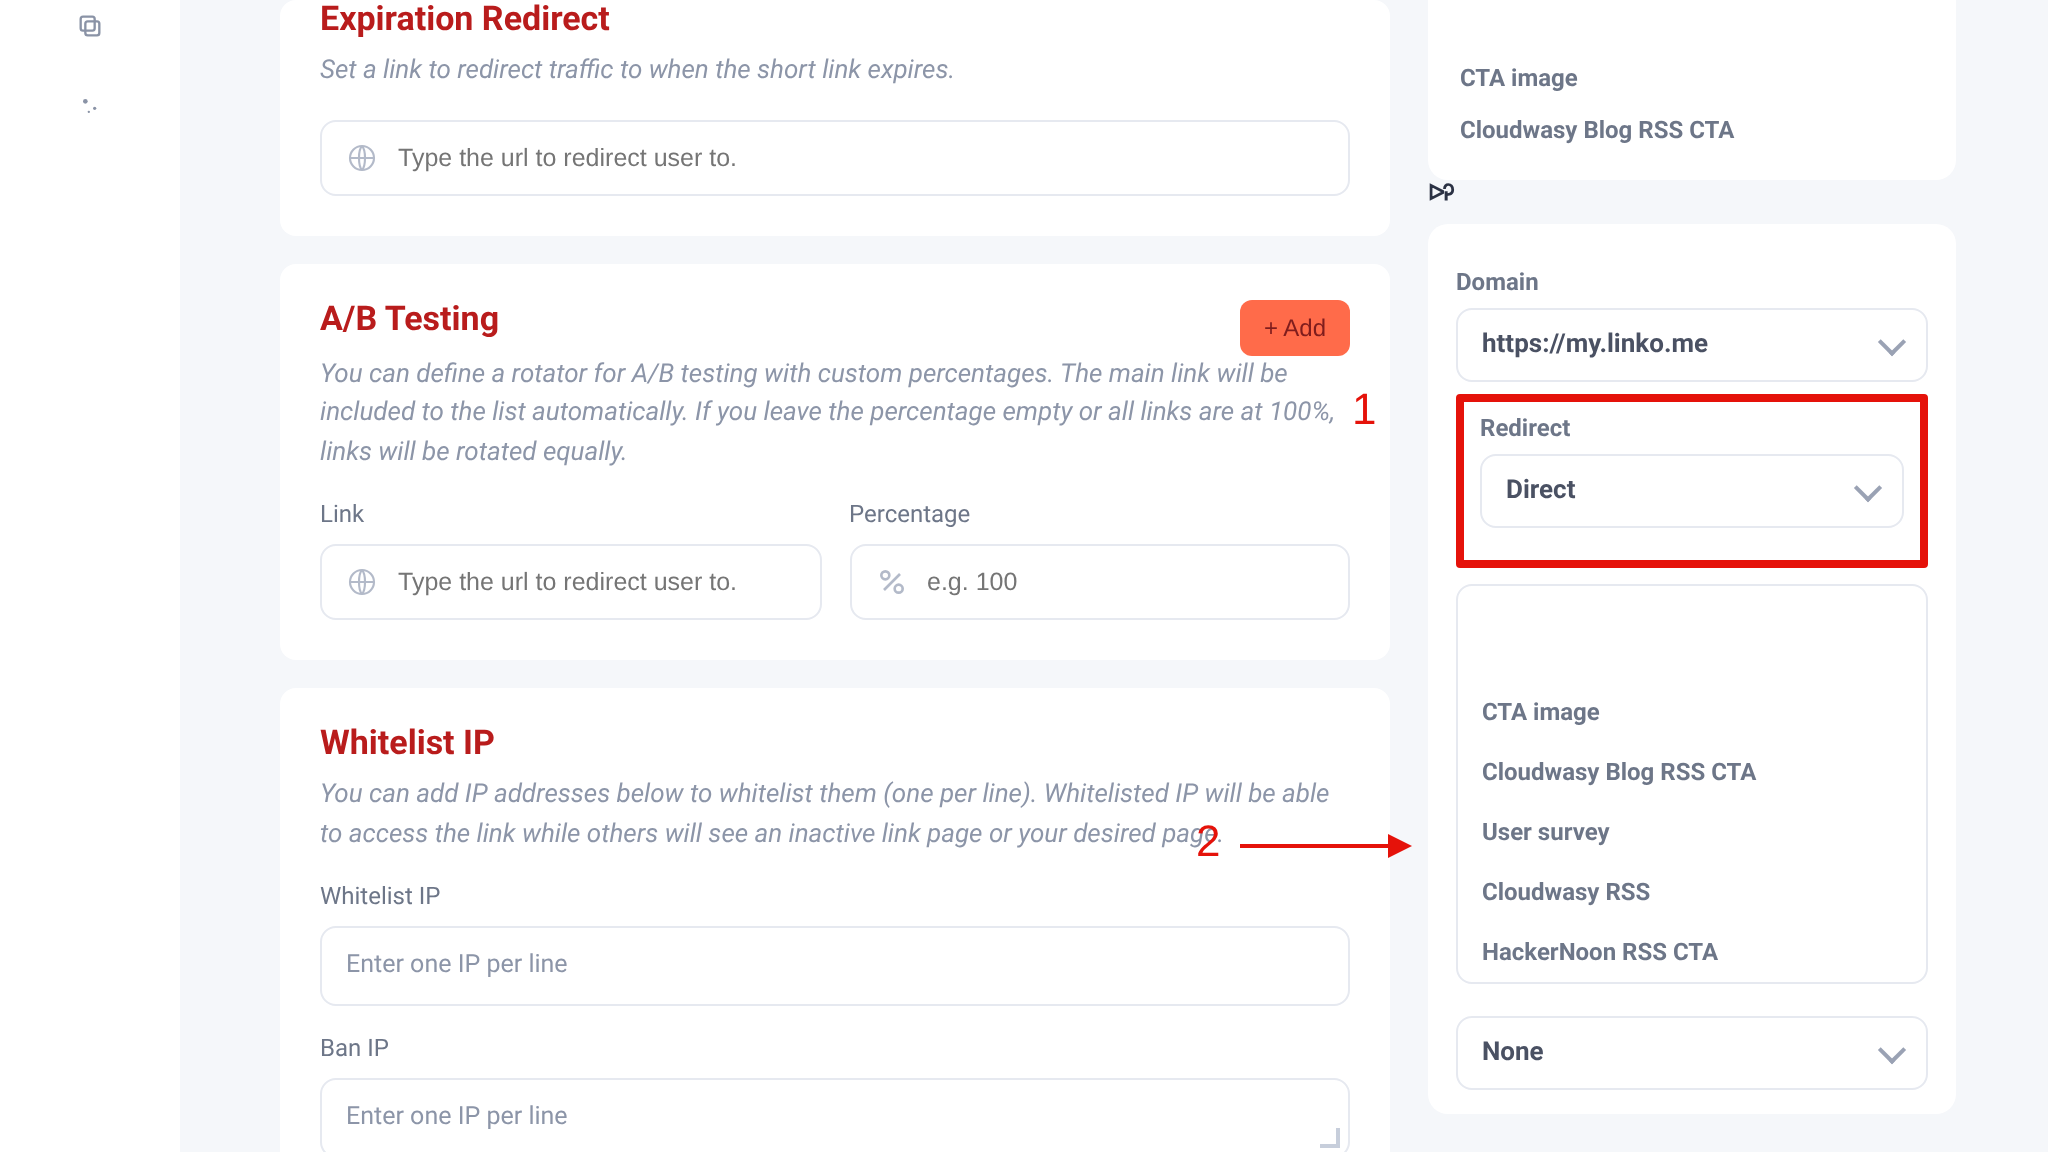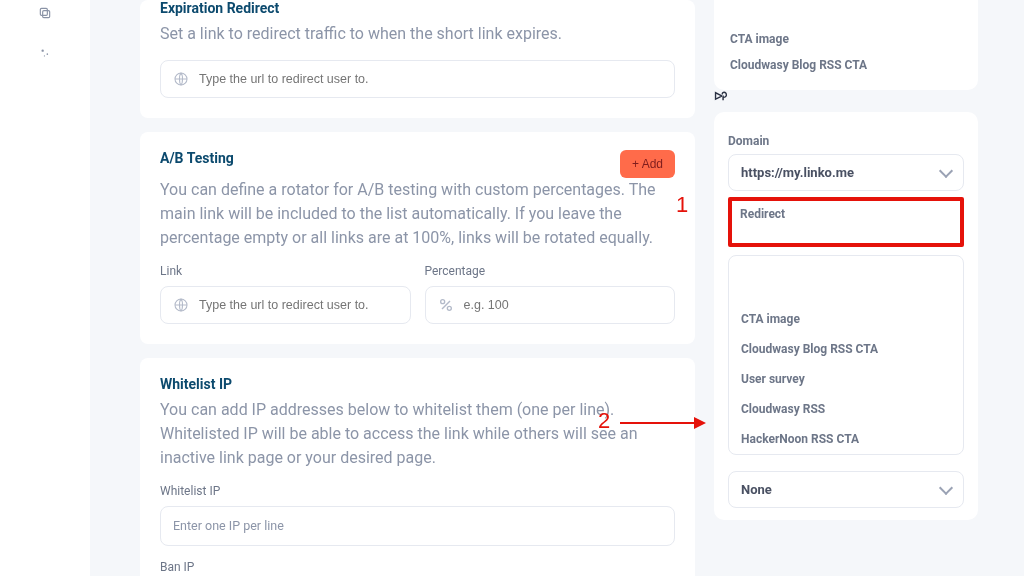--- a/index.html
+++ b/index.html
@@ -36,30 +36,31 @@
     display: flex;
     flex-direction: column;
     gap: 14px;
   }
   .card {
     background: #fff;
     border-radius: 8px;
     padding: 18px 20px 20px;
   }
   .card h3 {
-    font-size: 14px;
+    font-size: 17px;
     font-weight: 700;
-    color: #0c4a6e;
+    color: #b91c1c;
     margin-bottom: 6px;
   }
   .subtext {
-    font-size: 16px;
+    font-size: 13px;
     color: #8c95a8;
     line-height: 1.5;
     margin-bottom: 14px;
+    font-style: italic;
   }
   .input-wrap {
     display: flex;
     align-items: center;
     border: 1px solid #e6e9f0;
     border-radius: 8px;
     padding: 10px 12px;
     gap: 10px;
     background: #fff;
   }
@@ -321,20 +322,24 @@
 
   <div class="right-card" style="flex:1;">
     <div class="field-label">Domain</div>
     <div class="select">
       <span>https://my.linko.me</span>
       <span class="chev"></span>
     </div>
 
     <div class="redirect-box">
       <div class="field-label" style="margin-top:0;">Redirect</div>
+      <div class="select">
+        <span>Direct</span>
+        <span class="chev"></span>
+      </div>
     </div>
 
     <div class="dropdown-open">
       <div class="dd-blank"></div>
       <div style="height:14px;"></div>
       <div id="dd-list">
           <div class="dd-item">CTA image</div>
           <div class="dd-item">Cloudwasy Blog RSS CTA</div>
           <div class="dd-item">User survey</div>
           <div class="dd-item">Cloudwasy RSS</div>

